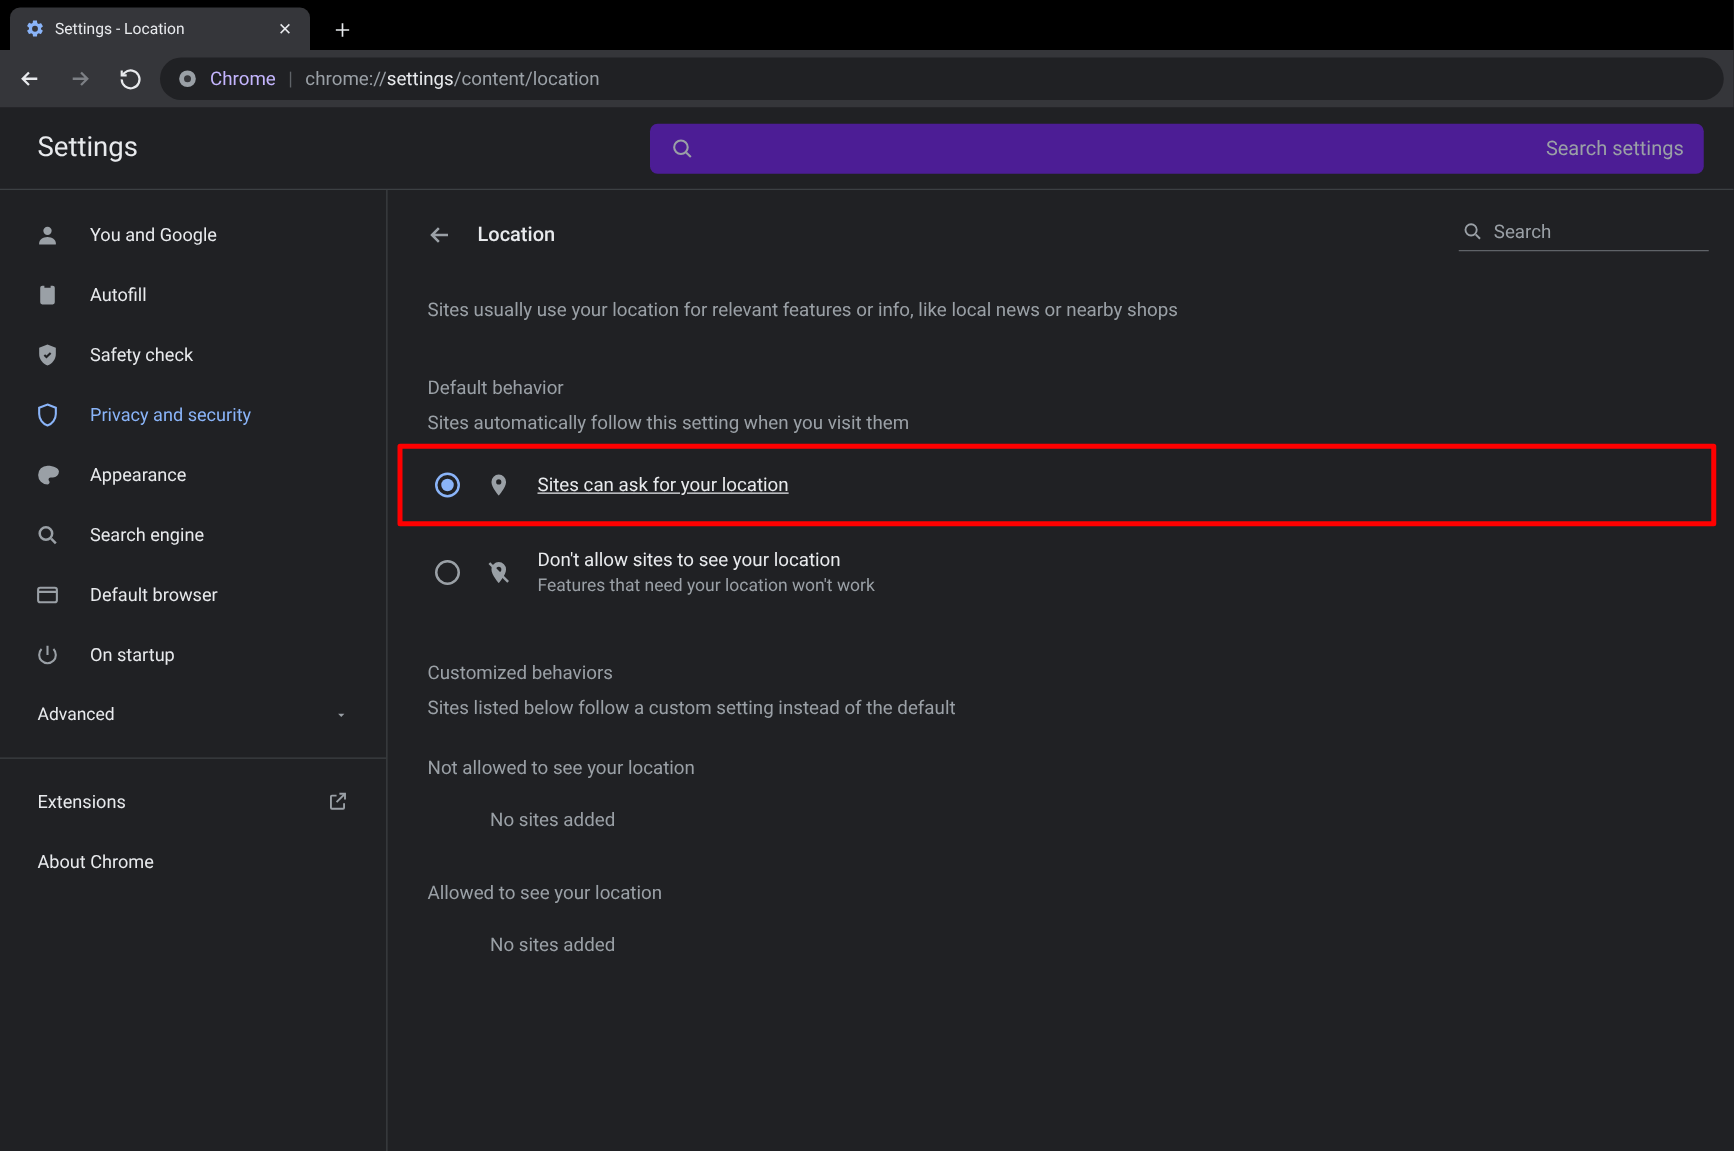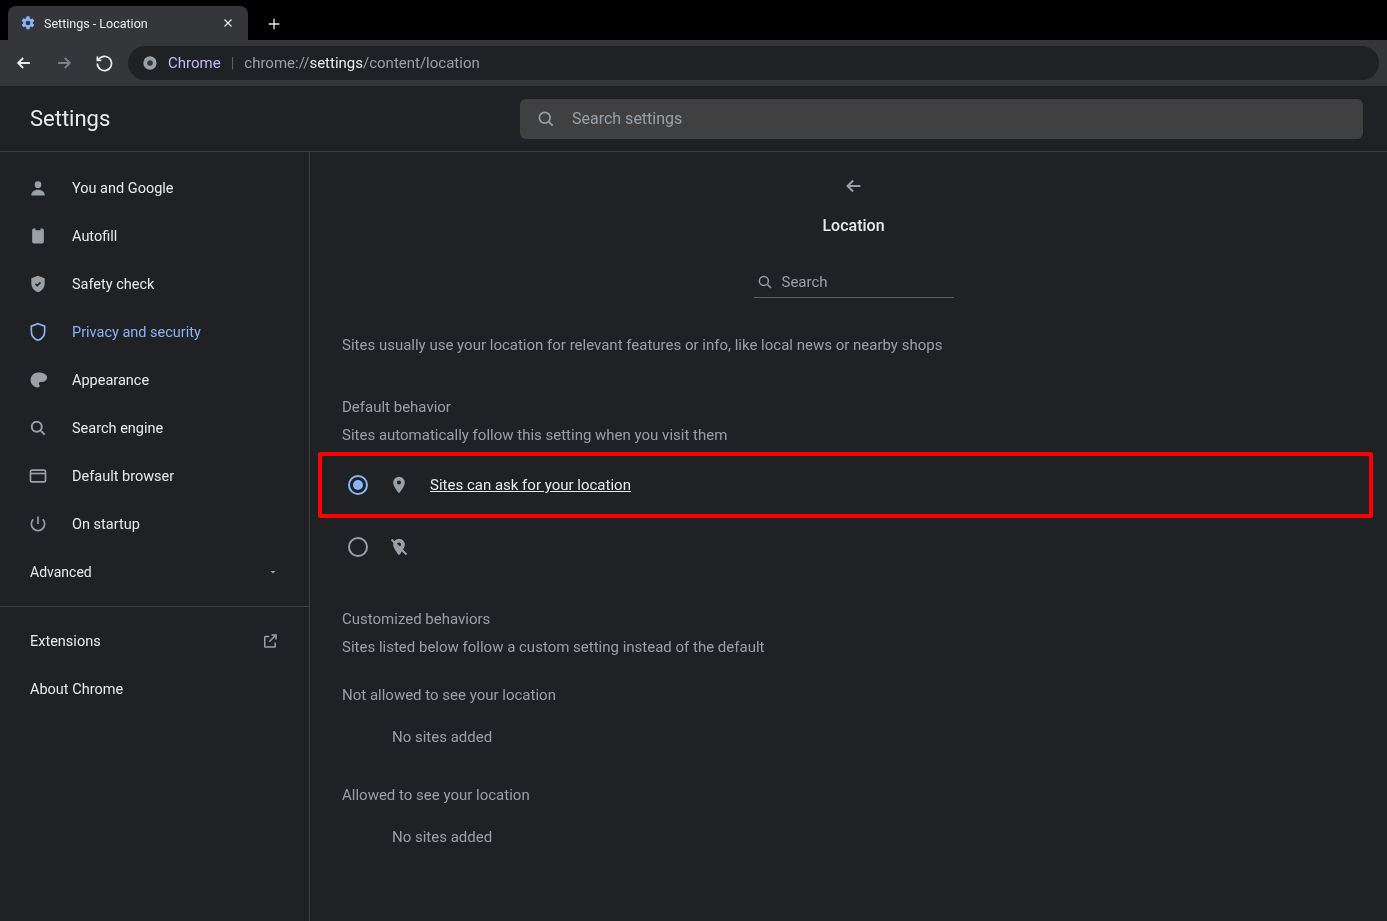--- a/index.html
+++ b/index.html
@@ -75,29 +75,30 @@
   .settings-header {
     height: 66px;
     display:flex;
     align-items:center;
     border-bottom:1px solid #3c4043;
     padding: 0 24px 0 30px;
   }
   .settings-title { font-size:22px; color:#e8eaed; flex:0 0 490px;}
   .top-search {
     flex:1;
-    background:#404040;
+    background:#4c1d95;
     border-radius:6px;
     height:40px;
     display:flex;
     align-items:center;
     padding:0 16px;
     gap:16px;
     color:#9aa0a6;
     font-size:16px;
+    justify-content:space-between;
   }
 
   
   .settings-body { flex:1; display:flex; overflow:hidden;}
   .sidebar {
     width: 310px;
     border-right:1px solid #3c4043;
     padding-top: 12px;
   }
   .side-item {
@@ -130,21 +131,20 @@
     flex:1;
     overflow:auto;
     padding: 16px 20px 40px 28px;
     position: relative;
   }
   .page-head {
     display:flex;
     align-items:center;
     gap: 18px;
     padding: 6px 0 18px 2px;
-    flex-direction: column;
   }
   .page-head .back {
     width:24px; height:24px; display:flex; align-items:center; justify-content:center; color:#9aa0a6;
   }
   .page-head h2 { font-size:16px; font-weight:500; }
   .page-head .spacer { flex:1; }
   .inline-search {
     display:flex; align-items:center; gap:8px;
     border-bottom:1px solid #5f6368;
     padding: 2px 2px 6px 2px;
@@ -401,20 +401,24 @@
       </div>
 
       <div class="radio-row">
         <span class="radio off"></span>
         <span class="ic">
           <svg width="20" height="20" viewBox="0 0 24 24" fill="#9aa0a6">
               <path d="M12 2a7 7 0 0 0-7 7c0 5.25 7 13 7 13s7-7.75 7-13a7 7 0 0 0-7-7zm0 9.5A2.5 2.5 0 1 1 12 6.5a2.5 2.5 0 0 1 0 5z"></path>
               <line x1="3" y1="3" x2="21" y2="21" stroke="#9aa0a6" stroke-width="2.4"></line>
             </svg>
         </span>
+        <div>
+          <div class="txt">Don't allow sites to see your location</div>
+          <div class="sub">Features that need your location won't work</div>
+        </div>
       </div>
 
       <div class="sec-title">Customized behaviors</div>
       <div class="sec-sub">Sites listed below follow a custom setting instead of the default</div>
 
       <div class="list-head">Not allowed to see your location</div>
       <div class="list-empty">No sites added</div>
 
       <div class="list-head">Allowed to see your location</div>
       <div class="list-empty">No sites added</div>

